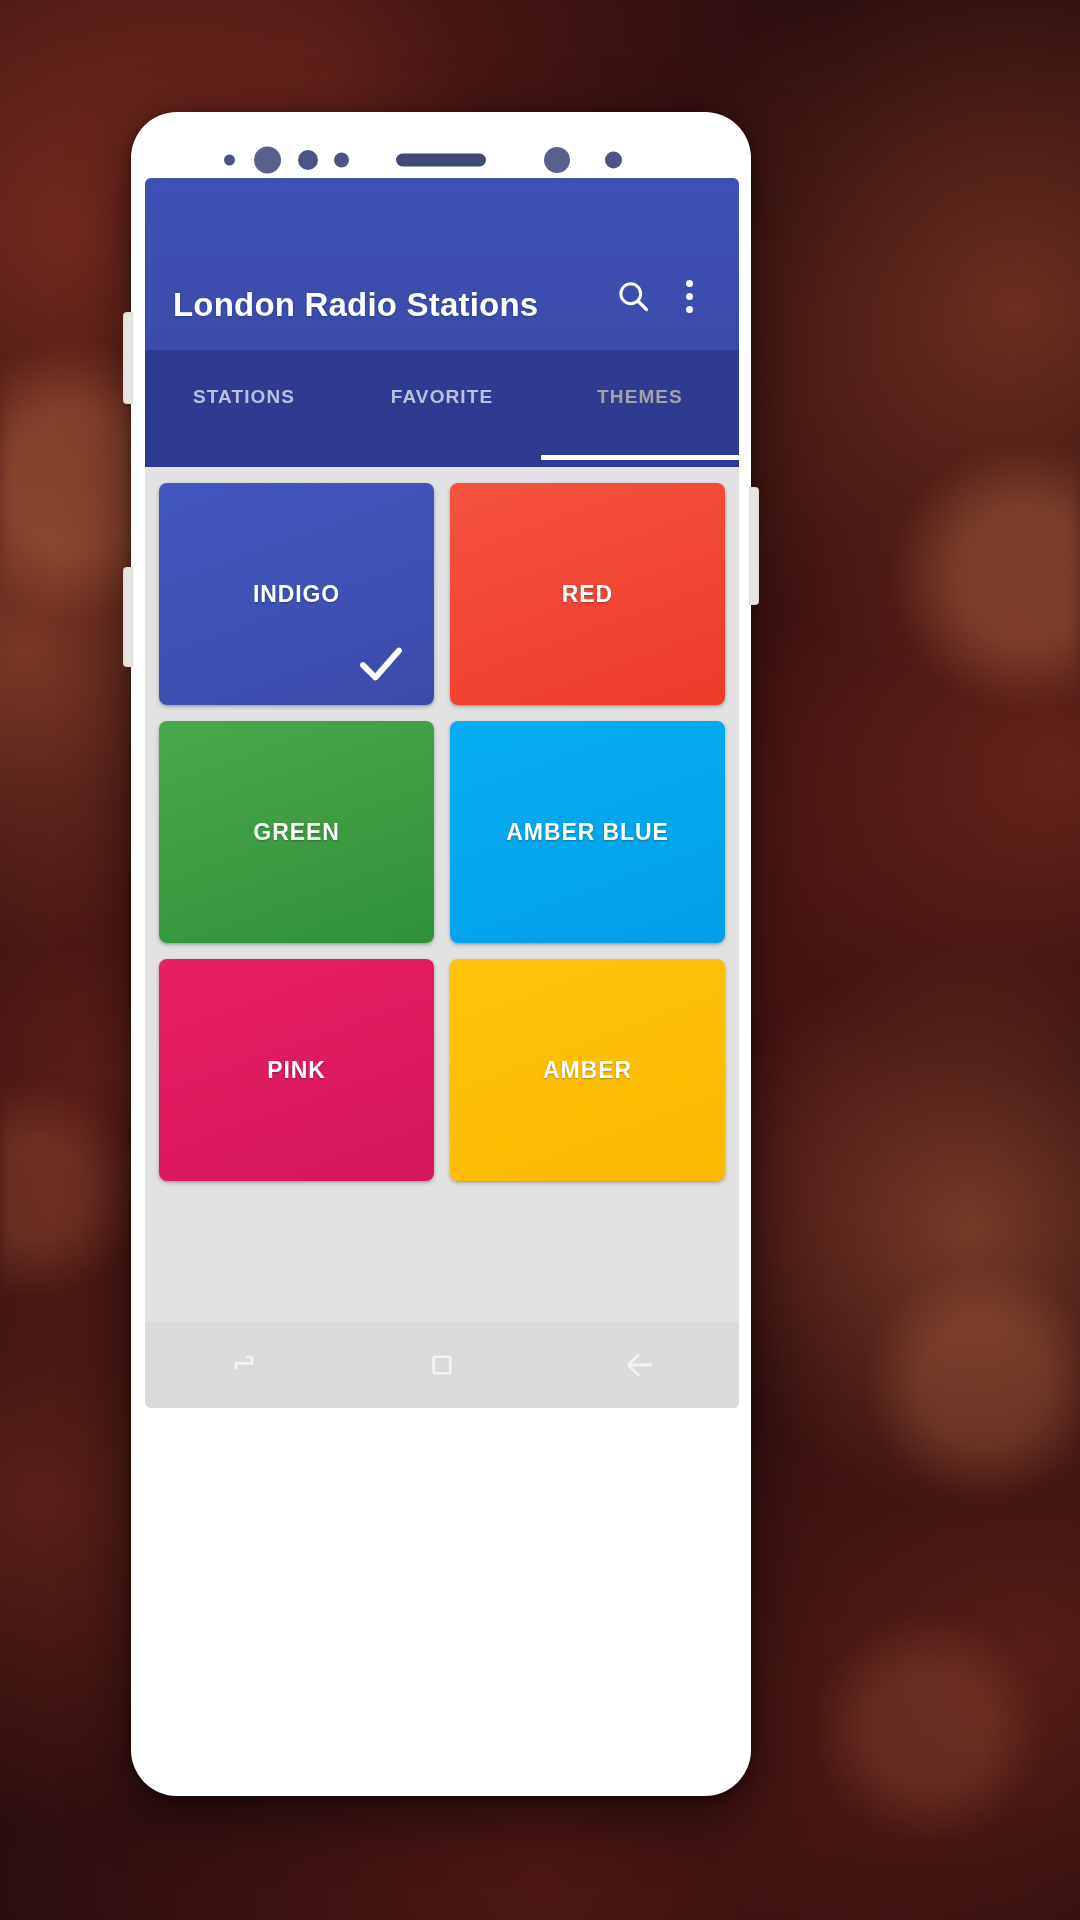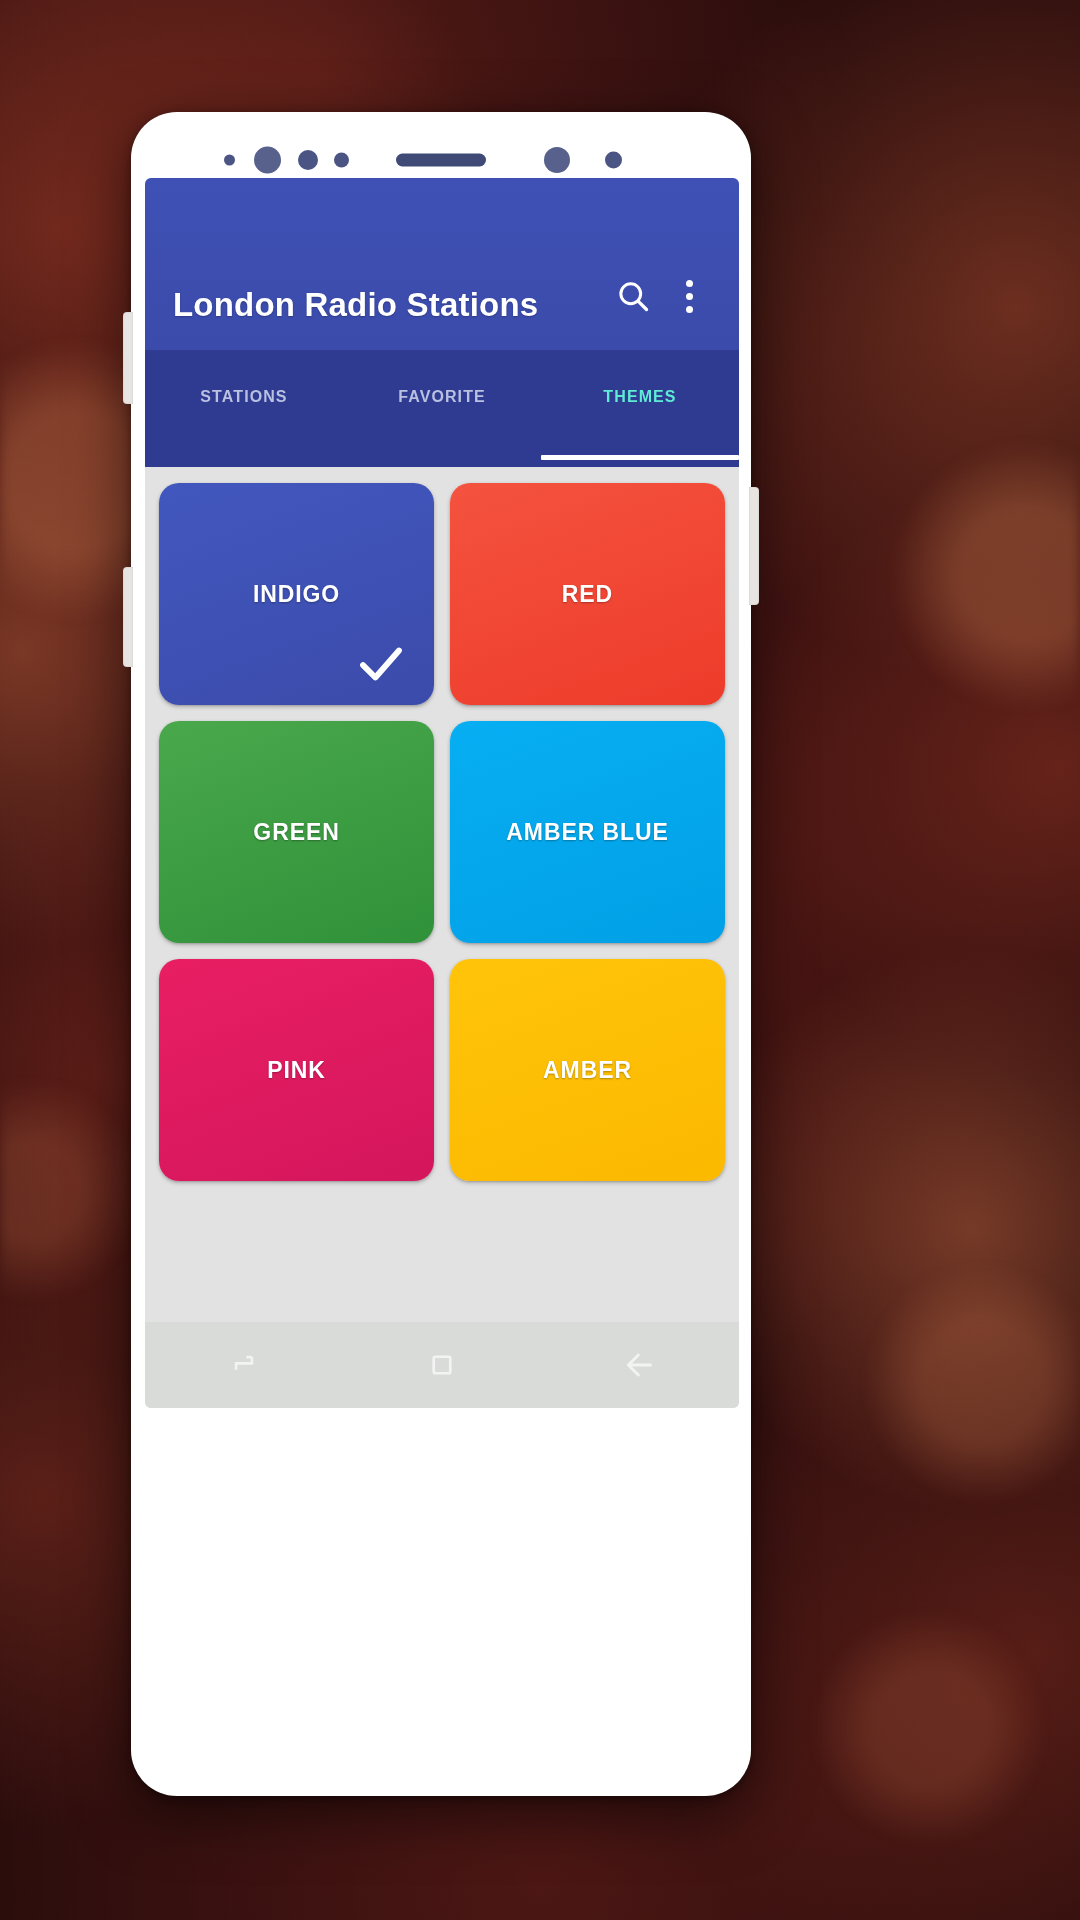--- a/index.html
+++ b/index.html
@@ -106,26 +106,26 @@
   .tabbar {
     height: 117px;
     background: #2e3b91;
     display: flex;
     position: relative;
   }
   .tab {
     flex: 1;
     display: flex; align-items: center; justify-content: center;
     color: #b9c0e0;
-    font-size: 16px;
+    font-size: 19px;
     font-weight: bold;
     letter-spacing: 1.1px;
     padding-bottom: 24px;
   }
-  .tab.active { color: #5eead4; }
+  .tab.active { color: #a3a3a3; }
   .tab-indicator {
     position: absolute;
     bottom: 7px;
     height: 5px;
     background: #ffffff;
     width: 33.333%;
     left: 66.666%;
     border-radius: 1px;
   }
 
@@ -134,21 +134,21 @@
     background: #e2e2e2;
     height: 855px;
     padding: 16px 14px 0 14px;
     display: grid;
     grid-template-columns: 1fr 1fr;
     grid-auto-rows: 222px;
     gap: 16px;
     overflow: hidden;
   }
   .tile {
-    border-radius: 20px;
+    border-radius: 8px;
     position: relative;
     display: flex; align-items: center; justify-content: center;
     box-shadow: 0 2px 4px rgba(0,0,0,0.22), 0 1px 2px rgba(0,0,0,0.14);
   }
   .tile-label {
     color: #ffffff;
     font-size: 23px;
     font-weight: bold;
     letter-spacing: 0.9px;
     text-shadow: 0 1px 2px rgba(0,0,0,0.3);

